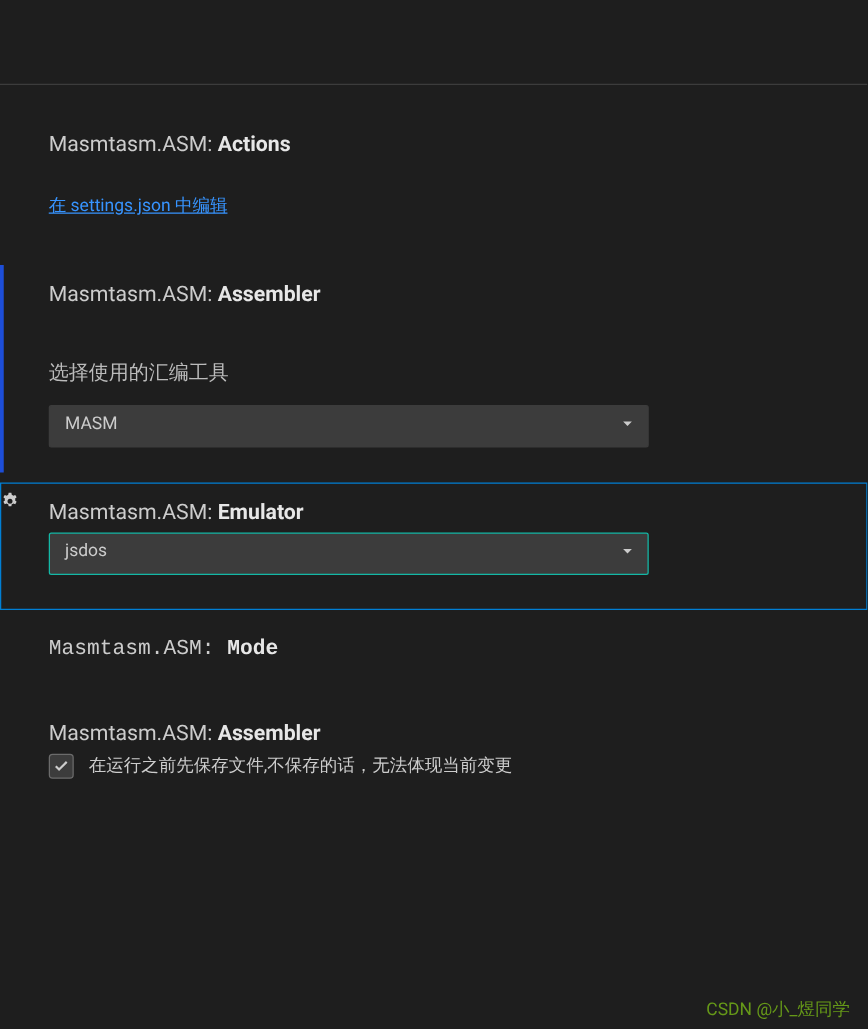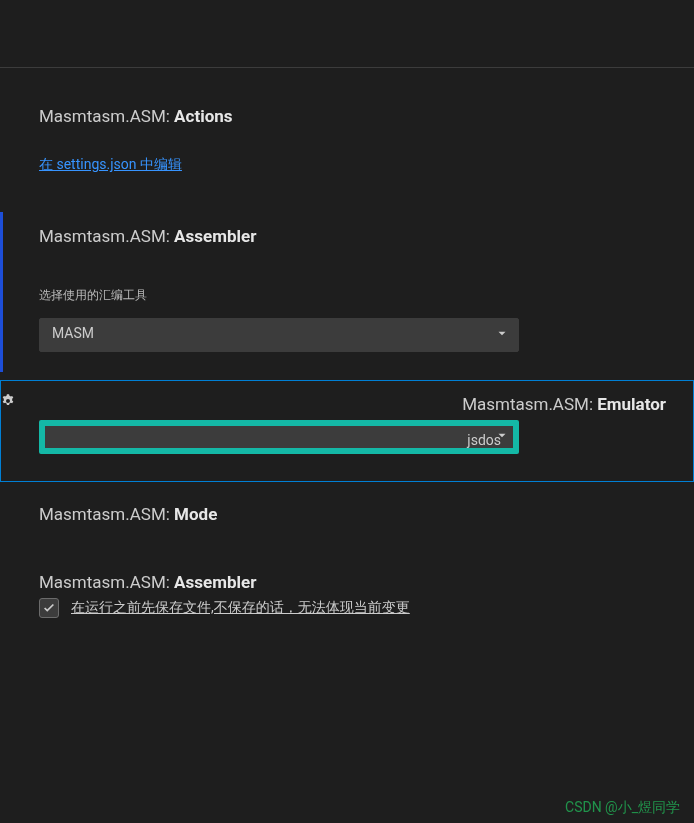--- a/index.html
+++ b/index.html
@@ -40,21 +40,21 @@
       font-size: 17px;
       color: #cccccc;
       margin-bottom: 6px;
       font-weight: 400;
     }
     .setting-title .bold {
       font-weight: 700;
       color: #e7e7e7;
     }
     .setting-description {
-      font-size: 12px;
+      font-size: 16px;
       color: #bbbbbb;
       margin-bottom: 14px;
       line-height: 1.5;
       margin-top: 40px;
     }
     .link {
       color: #3794ff;
       cursor: pointer;
       font-size: 14px;
       text-decoration: underline;
@@ -69,36 +69,35 @@
       border: 1px solid #3c3c3c;
       color: #cccccc;
       padding: 6px 12px;
       font-size: 14px;
       appearance: none;
       cursor: pointer;
       height: 34px;
       border-radius: 2px;
     }
     .select.focused {
-      border: 6px solid #14b8a6;
+      border: 1px solid #14b8a6;
     }
     .chevron {
       position: absolute;
       right: 10px;
       top: 50%;
       transform: translateY(-50%);
       pointer-events: none;
       color: #cccccc;
     }
     .checkbox-row {
       display: flex;
       align-items: center;
       gap: 12px;
       margin-top: 4px;
-      text-decoration: underline;
     }
     .checkbox {
       width: 20px;
       height: 20px;
       background: #3c3c3c;
       border: 1px solid #6b6b6b;
       border-radius: 3px;
       display: flex;
       align-items: center;
       justify-content: center;
@@ -117,21 +116,21 @@
       position: absolute;
       left: 0px;
       top: 393px;
       color: #cccccc;
       cursor: pointer;
     }
     .watermark {
       position: absolute;
       bottom: 6px;
       right: 14px;
-      color: #22c55e;
+      color: #84cc16;
       font-size: 14px;
       opacity: 0.7;
     }
     .spacer {
       height: 24px;
     }
   </style>
 </head>
 <body>
 
@@ -155,35 +154,35 @@
     <div class="select-wrapper">
       <div class="select">MASM</div>
       <span class="chevron">
         <svg width="14" height="14" viewBox="0 0 16 16" fill="currentColor">
             <path d="M4 6l4 4 4-4H4z"></path>
           </svg>
       </span>
     </div>
   </div>
 
-  <div class="setting-item focused" style="margin-top:8px;padding-bottom:28px;text-align:right;">
+  <div class="setting-item focused" style="margin-top:8px;padding-bottom:28px;">
     <div class="setting-title">
       <span>Masmtasm.ASM: </span><span class="bold">Emulator</span>
     </div>
     <div class="select-wrapper">
       <div class="select focused">jsdos</div>
       <span class="chevron">
         <svg width="14" height="14" viewBox="0 0 16 16" fill="currentColor">
             <path d="M4 6l4 4 4-4H4z"></path>
           </svg>
       </span>
     </div>
   </div>
 
-  <div class="setting-item" style="margin-top:8px;">
+  <div class="setting-item" style="margin-top:8px;font-family:Liberation Mono, monospace;">
     <div class="setting-title">
       <span>Masmtasm.ASM: </span><span class="bold">Mode</span>
     </div>
   </div>
 
   <div class="setting-item" style="margin-top:8px;">
     <div class="setting-title">
       <span>Masmtasm.ASM: </span><span class="bold">Assembler</span>
     </div>
     <div class="checkbox-row">

